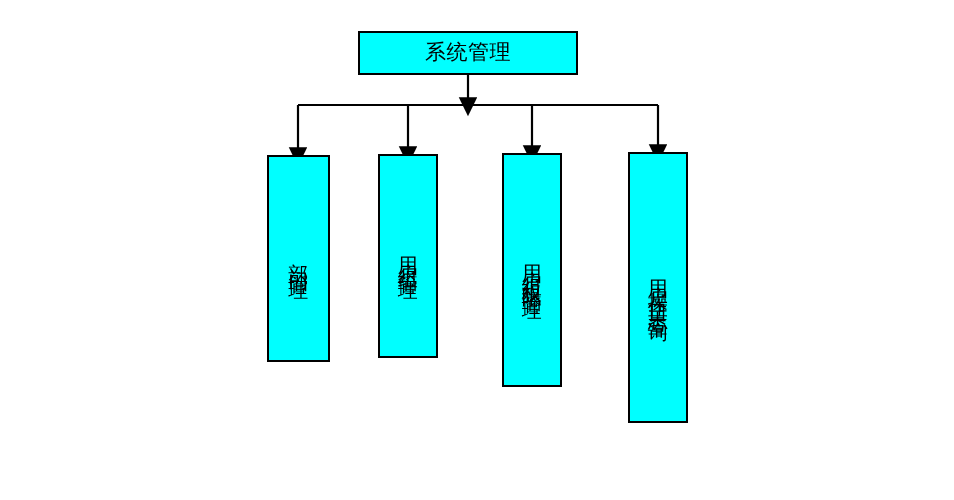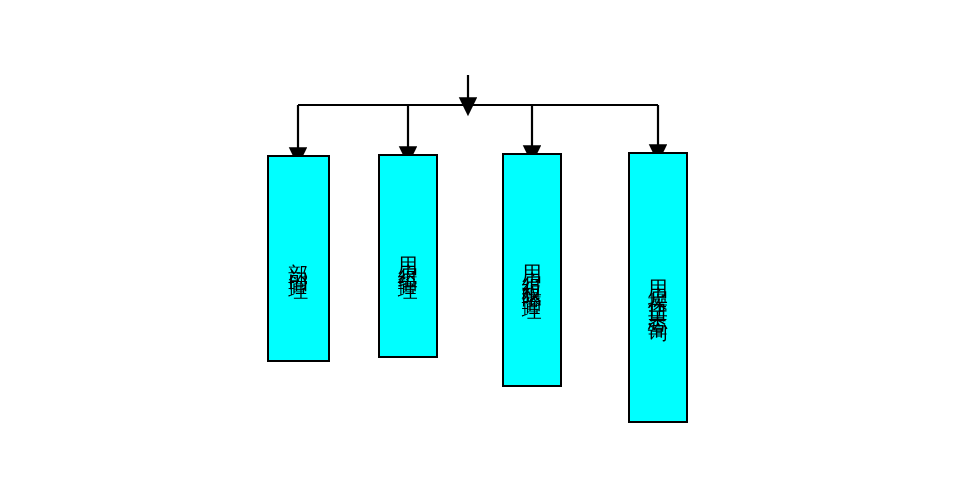--- a/index.html
+++ b/index.html
@@ -98,20 +98,23 @@
     <line x1="468" y1="75" x2="468" y2="100" stroke="#000000" stroke-width="2.2" marker-end="url(#arrowhead)"></line>
 
     <line x1="298" y1="105" x2="658" y2="105" stroke="#000000" stroke-width="2.2"></line>
 
     <line x1="298" y1="105" x2="298" y2="150" stroke="#000000" stroke-width="2.2" marker-end="url(#arrowhead)"></line>
     <line x1="408" y1="105" x2="408" y2="149" stroke="#000000" stroke-width="2.2" marker-end="url(#arrowhead)"></line>
     <line x1="532" y1="105" x2="532" y2="148" stroke="#000000" stroke-width="2.2" marker-end="url(#arrowhead)"></line>
     <line x1="658" y1="105" x2="658" y2="147" stroke="#000000" stroke-width="2.2" marker-end="url(#arrowhead)"></line>
   </svg>
 
+  <div class="node node-root">
+    <span class="node-label">系统管理</span>
+  </div>
 
   <div class="node node-child node-child-1">
     <span class="node-label">部门管理</span>
   </div>
 
   <div class="node node-child node-child-2">
     <span class="node-label">用户组管理</span>
   </div>
 
   <div class="node node-child node-child-3">

